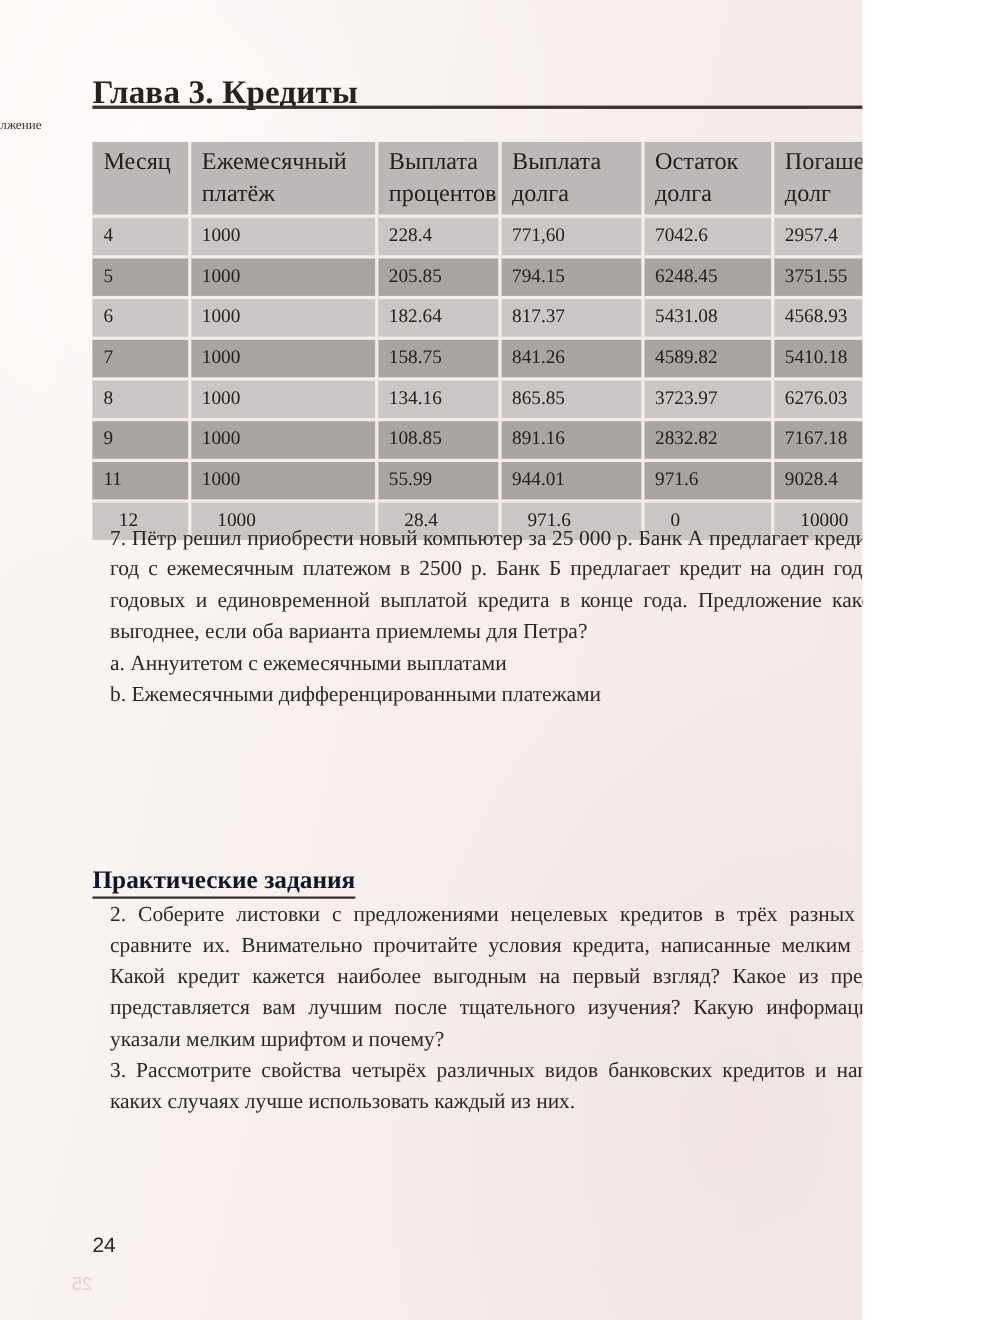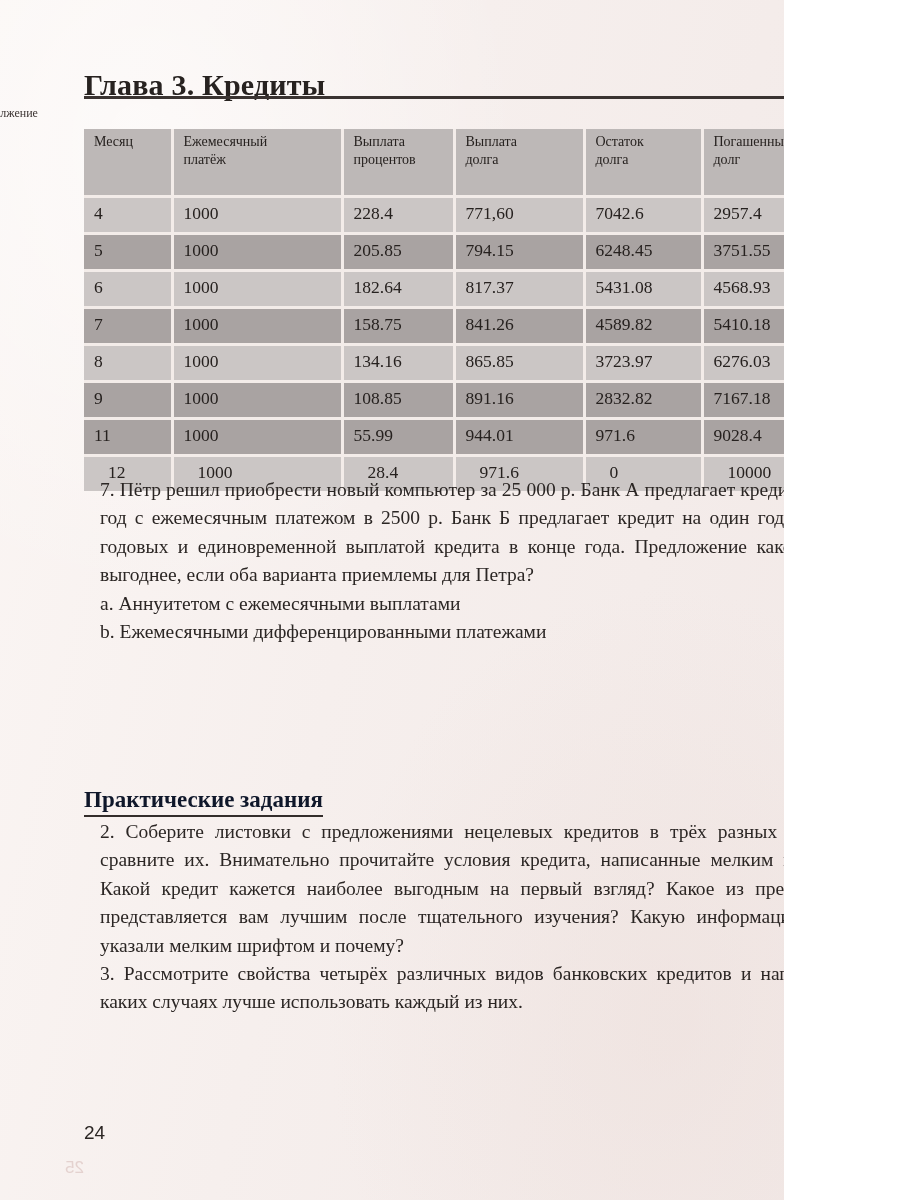--- a/index.html
+++ b/index.html
@@ -93,21 +93,21 @@
     border-right: 3px solid #f3ece9;
     border-bottom: 3px solid #f3ece9;
     line-height: 1.30;
   }
   .credit-table th:last-child,
   .credit-table td:last-child { border-right: none; }
 
   .credit-table thead th {
     background: #bdb8b7;
     height: 58px;
-    font-size: 14px;
+    font-size: 22px;
   }
   .credit-table tbody tr.row-light td { background: #cbc6c5; }
   .credit-table tbody tr.row-dark  td { background: #a9a3a2; }
   .credit-table tbody td { height: 26px; }
   .credit-table tbody tr:last-child td { border-bottom: none; padding-left: 24px; }
 
   
   .hdr-l1 { display: block; }
   .hdr-l2 { display: block; }
 

